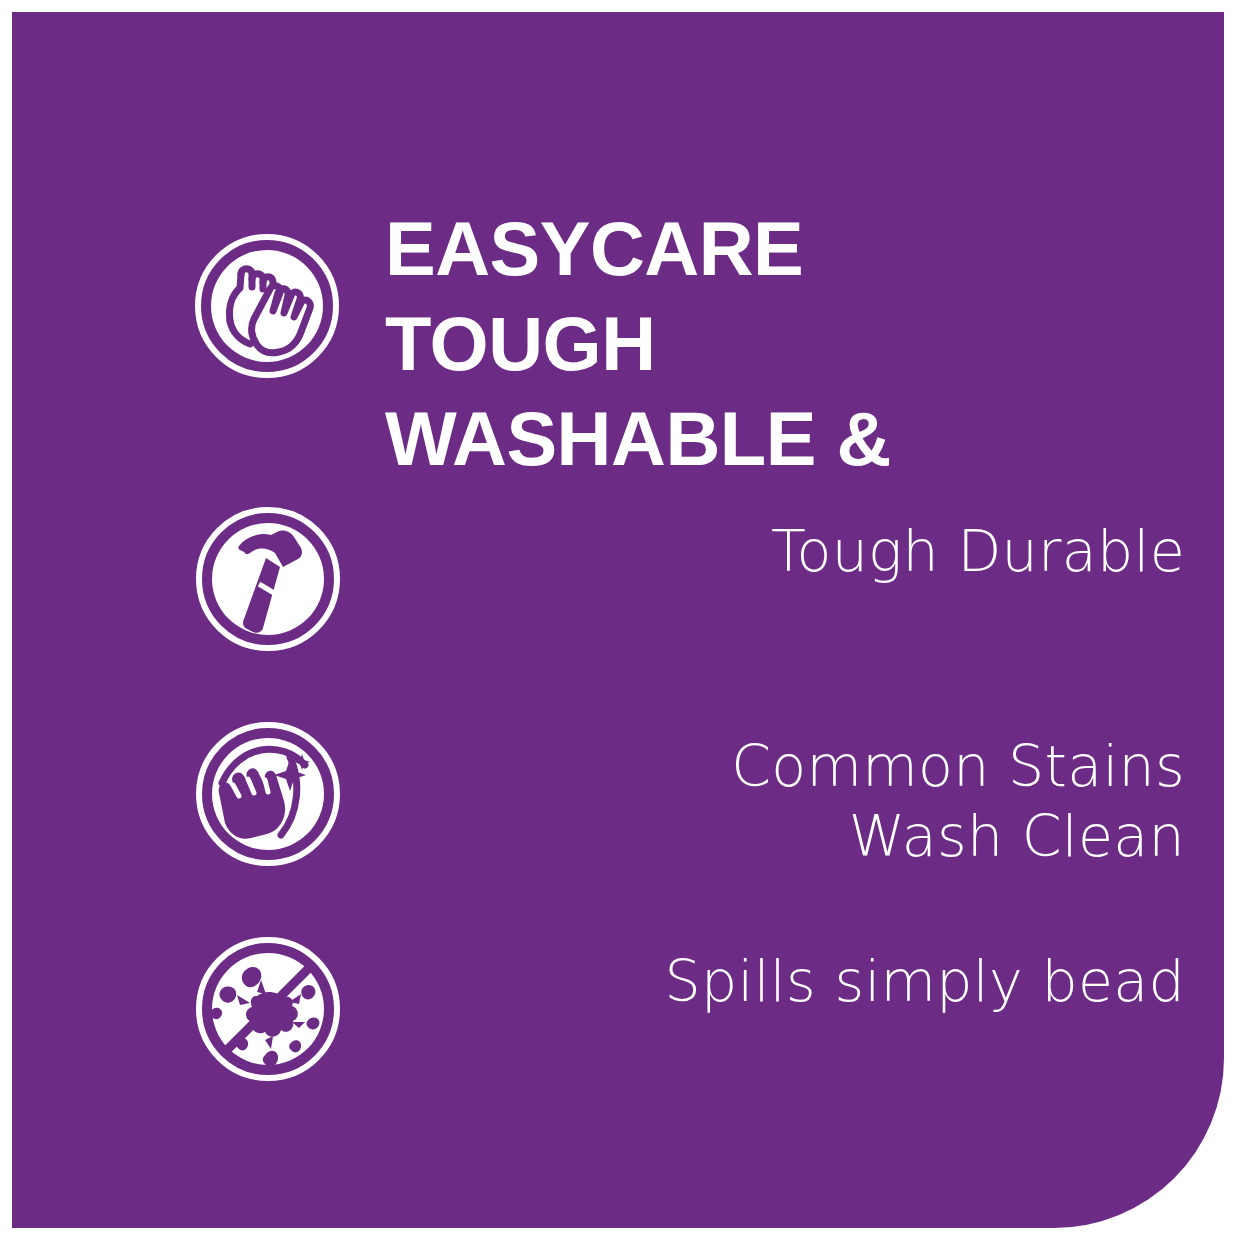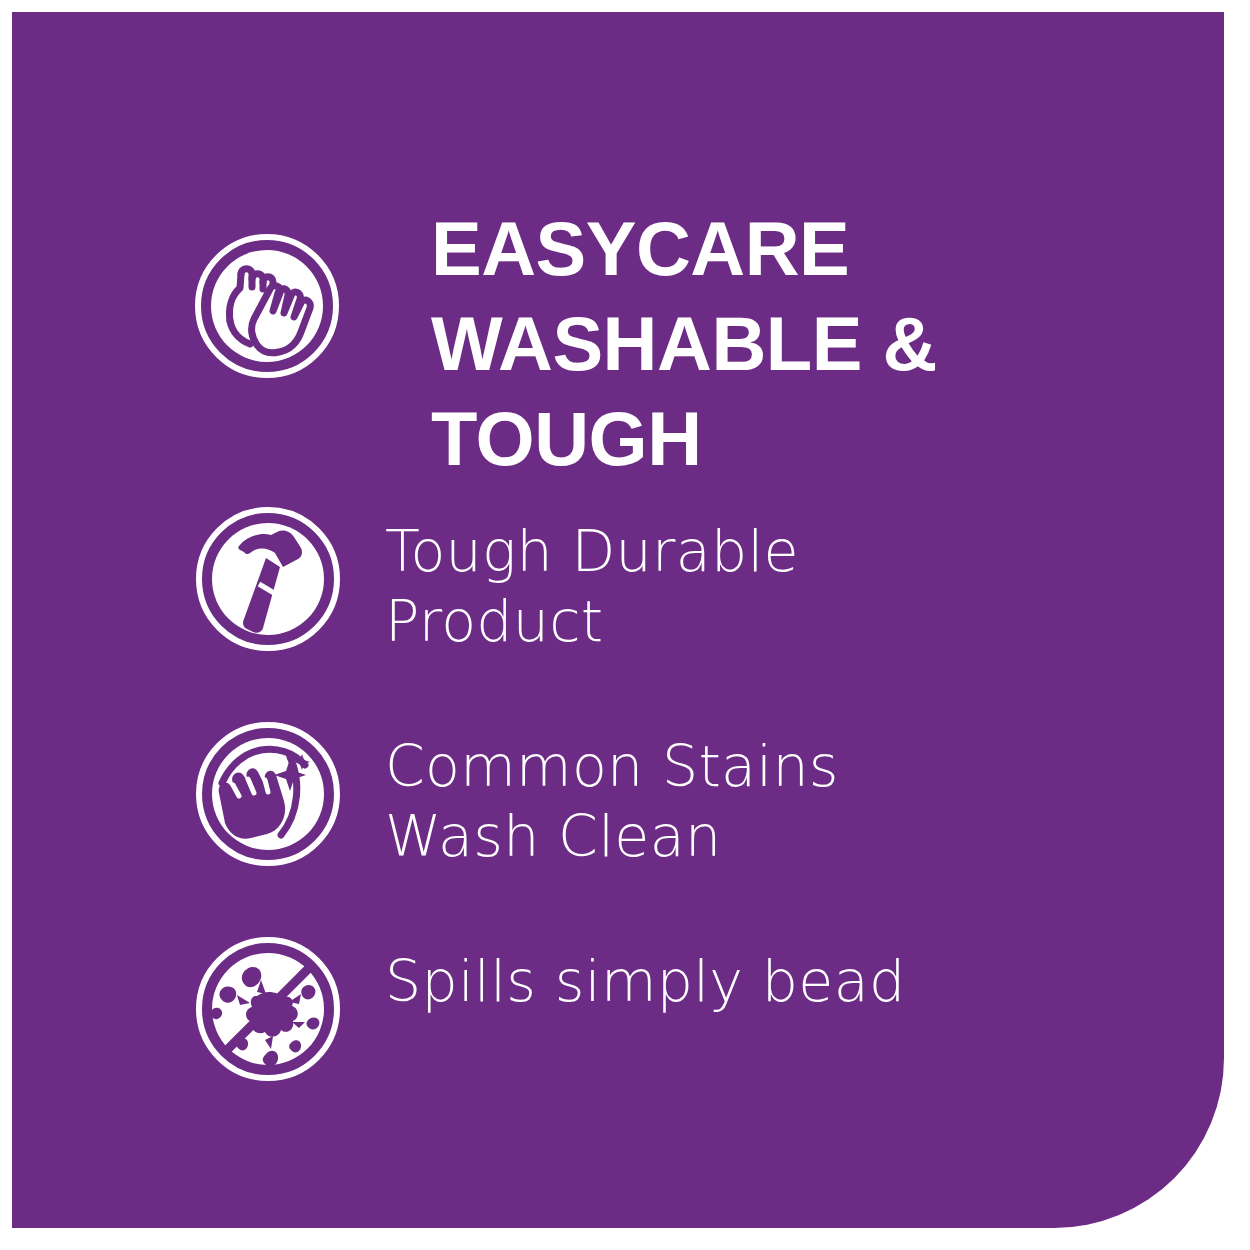--- a/index.html
+++ b/index.html
@@ -35,21 +35,20 @@
     left: 373px;
     top: 138px;
     width: 790px;
     color: #ffffff;
     font-family: "Liberation Sans", sans-serif;
     font-weight: bold;
     font-size: 76px;
     line-height: 95px;
     letter-spacing: -0.5px;
     text-transform: uppercase;
-    margin-left: 46px;
   }
   #headline .hl-line { display: block; white-space: nowrap; }
 
   
   .feature-row {
     position: absolute;
     left: 0;
     width: 100%;
     height: 150px;
   }
@@ -71,21 +70,21 @@
     left: 373px;
     top: 10px;
     width: 800px;
     color: #ffffff;
     font-family: "DejaVu Sans", sans-serif;
     font-weight: 300;
     font-size: 57px;
     line-height: 70px;
     letter-spacing: 0.3px;
   }
-  .feature-text .ft-line { display: block; white-space: nowrap; }
+  .feature-text .ft-line { display: block; white-space: nowrap; text-align: right; }
 
   
   #hero-icon {
     position: absolute;
     left: 182px;
     top: 221px;
     width: 146px;
     height: 146px;
   }
   #hero-icon svg { display: block; width: 146px; height: 146px; }
@@ -127,22 +126,22 @@
                  C110 64 118 68 116 75
                  L107 99
                  C103 110 95 117 85 119
                  C76 121 68 119 63 112 Z"></path>
       </g>
     </svg>
   </div>
 
   <h1 id="headline">
     <span class="hl-line">EASYCARE</span>
+    <span class="hl-line">TOUGH</span>
     <span class="hl-line">WASHABLE &amp;</span>
-    <span class="hl-line">TOUGH</span>
   </h1>
 
   <div class="feature-row r1">
     <div class="feature-icon">
       <svg viewBox="0 0 146 146" xmlns="http://www.w3.org/2000/svg" aria-hidden="true">
         <circle cx="73" cy="73" r="69" fill="none" stroke="#FFFFFF" stroke-width="6"></circle>
         <circle cx="73" cy="73" r="56" fill="#FFFFFF"></circle>
 
         <g fill="#6C2B84">
 
@@ -160,21 +159,20 @@
                    C43 43 43 41 44 40 Z"></path>
 
           <path d="M71 52 L85 61 L68 122 C67 126 62 128 58 126 L52 123 C48 121 47 117 49 113 Z"></path>
         </g>
 
         <path d="M64 78 L79 87" stroke="#FFFFFF" stroke-width="5" fill="none"></path>
       </svg>
     </div>
     <div class="feature-text">
       <span class="ft-line">Tough Durable</span>
-      <span class="ft-line">Product</span>
     </div>
   </div>
 
   <div class="feature-row r2">
     <div class="feature-icon">
       <svg viewBox="0 0 146 146" xmlns="http://www.w3.org/2000/svg" aria-hidden="true">
         <circle cx="73" cy="73" r="69" fill="none" stroke="#FFFFFF" stroke-width="6"></circle>
         <circle cx="73" cy="73" r="56" fill="#FFFFFF"></circle>
 
         <path d="M27 62 C44 24 86 18 110 44" fill="none" stroke="#6C2B84" stroke-width="7" stroke-linecap="round"></path>

